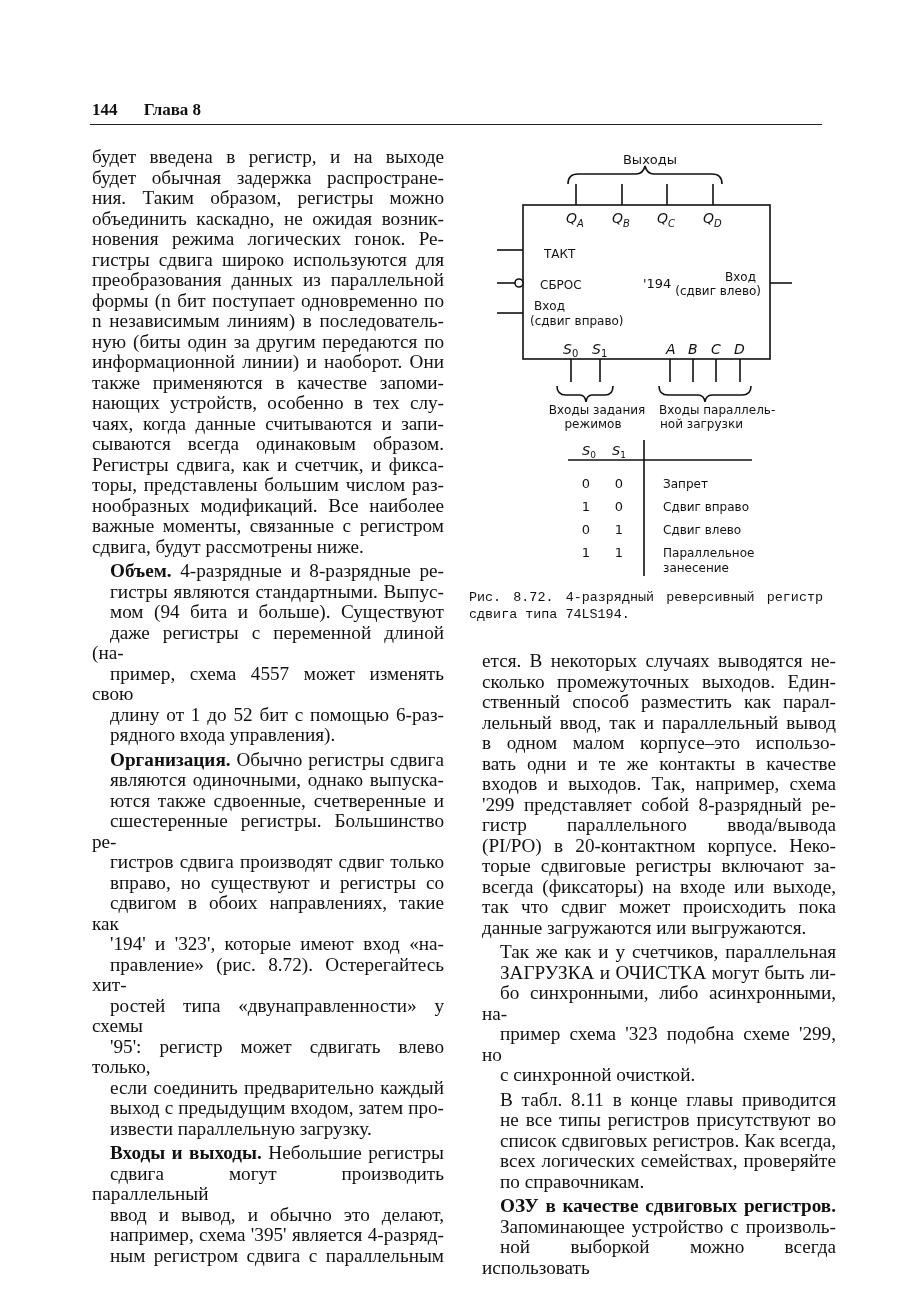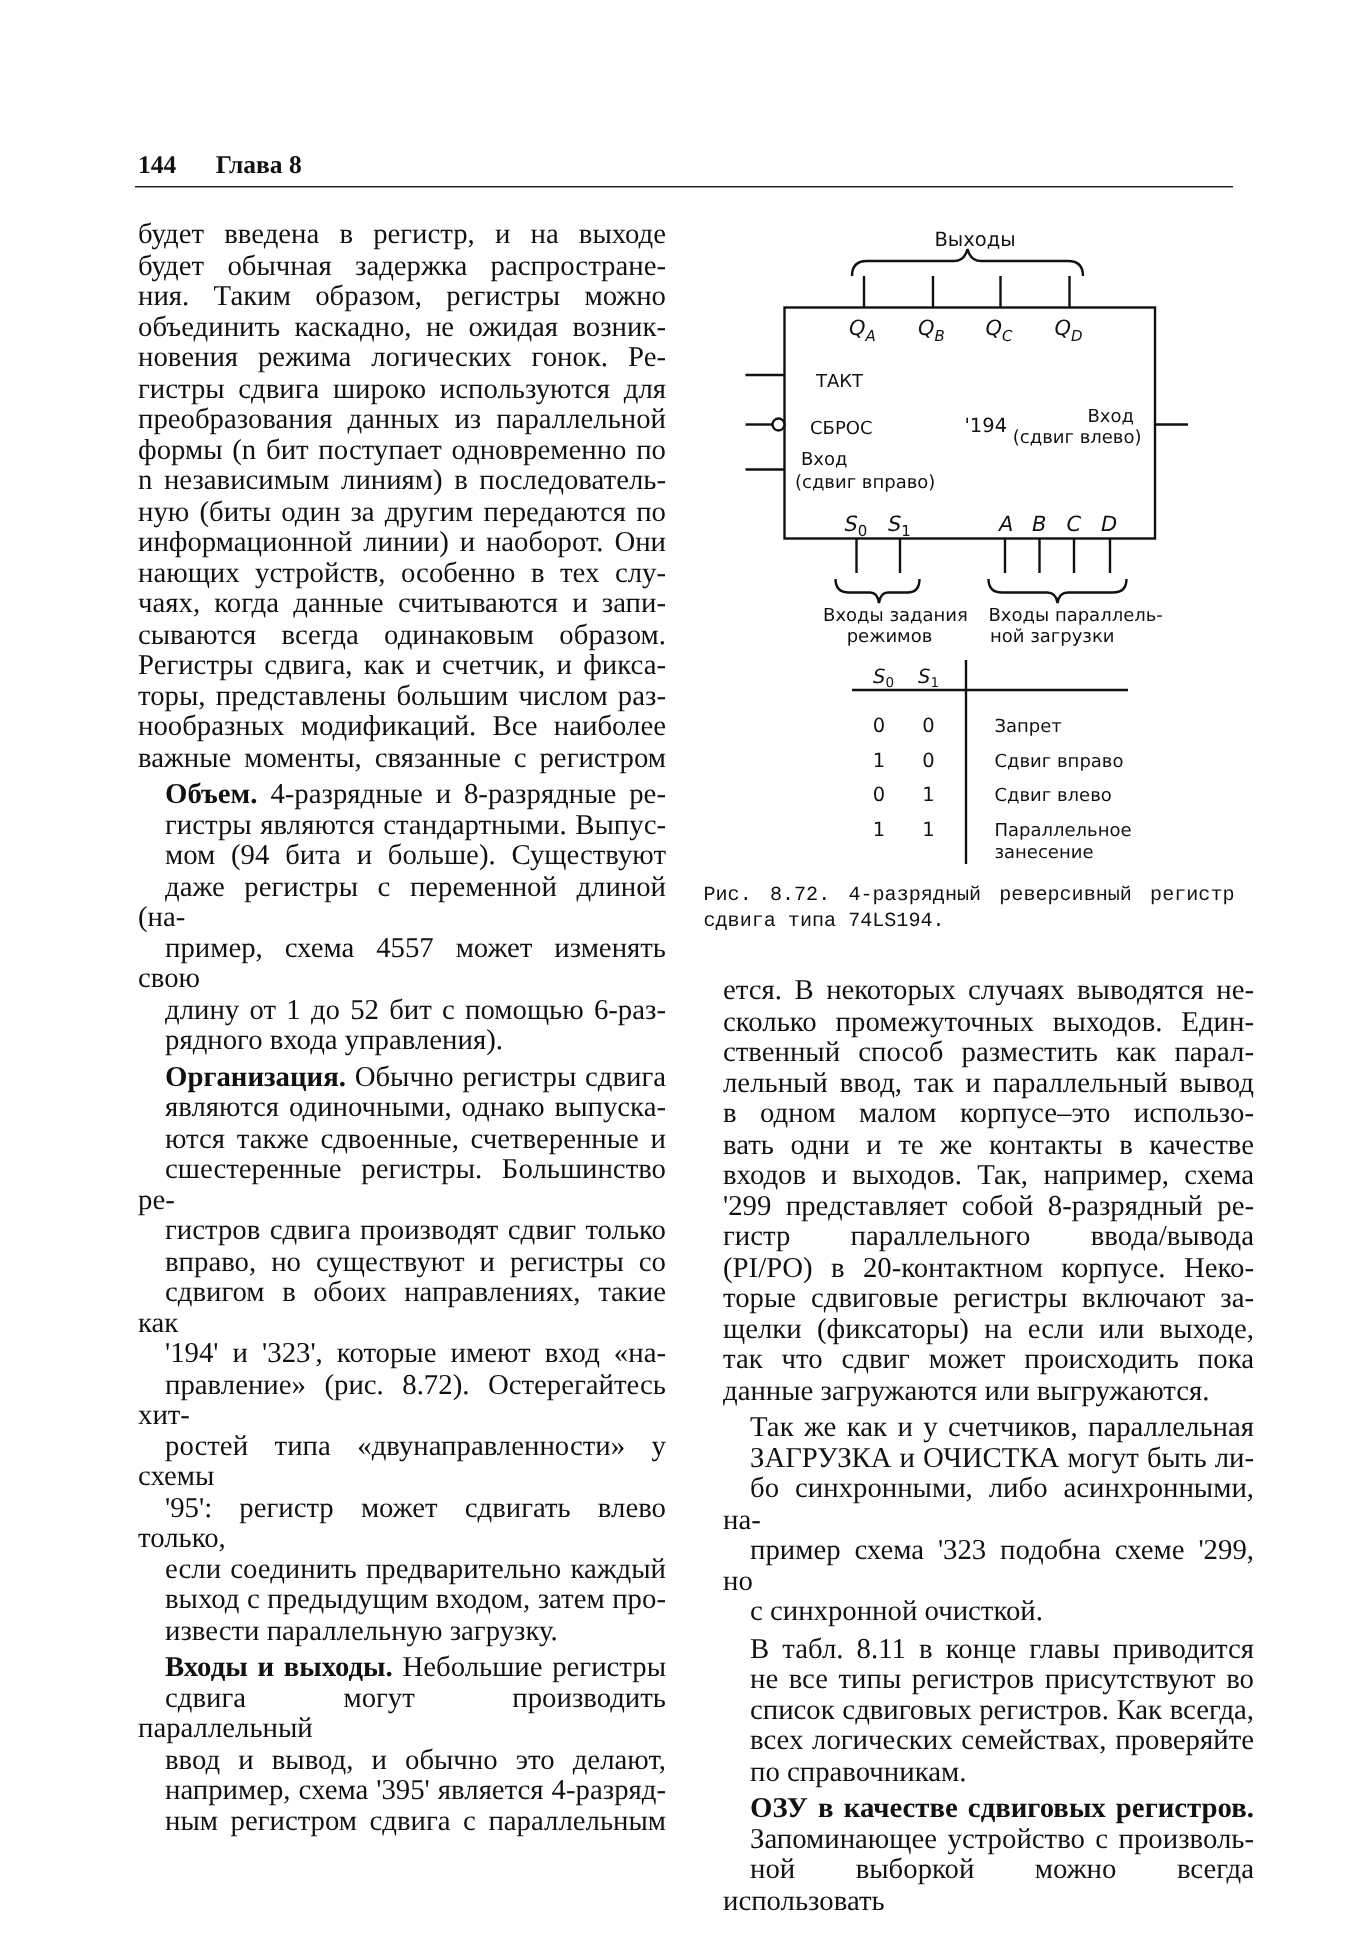--- a/index.html
+++ b/index.html
@@ -34,27 +34,29 @@
       <span class="line">будет обычная задержка распростране-</span>
       <span class="line">ния. Таким образом, регистры можно</span>
       <span class="line">объединить каскадно, не ожидая возник-</span>
       <span class="line">новения режима логических гонок. Ре-</span>
       <span class="line">гистры сдвига широко используются для</span>
       <span class="line">преобразования данных из параллельной</span>
       <span class="line">формы (n бит поступает одновременно по</span>
       <span class="line">n независимым линиям) в последователь-</span>
       <span class="line">ную (биты один за другим передаются по</span>
       <span class="line">информационной линии) и наоборот. Они</span>
+      <span class="line">также применяются в качестве запоми-</span>
       <span class="line">нающих устройств, особенно в тех слу-</span>
       <span class="line">чаях, когда данные считываются и запи-</span>
       <span class="line">сываются всегда одинаковым образом.</span>
       <span class="line">Регистры сдвига, как и счетчик, и фикса-</span>
       <span class="line">торы, представлены большим числом раз-</span>
       <span class="line">нообразных модификаций. Все наиболее</span>
       <span class="line">важные моменты, связанные с регистром</span>
+      <span class="line last">сдвига, будут рассмотрены ниже.</span>
     </div>
   <div class="para" id="p-volume">
       <span class="line" style="text-indent: 18px;"><b>Объем.</b><span> 4-разрядные и 8-разрядные ре-</span></span>
       <span class="line">гистры являются стандартными. Выпус-</span>
       <span class="line">мом (94 бита и больше). Существуют</span>
       <span class="line">даже регистры с переменной длиной (на-</span>
       <span class="line">пример, схема 4557 может изменять свою</span>
       <span class="line">длину от 1 до 52 бит с помощью 6-раз-</span>
       <span class="line last">рядного входа управления).</span>
     </div>
@@ -182,21 +184,21 @@
       <span class="line">сколько промежуточных выходов. Един-</span>
       <span class="line">ственный способ разместить как парал-</span>
       <span class="line">лельный ввод, так и параллельный вывод</span>
       <span class="line">в одном малом корпусе–это использо-</span>
       <span class="line">вать одни и те же контакты в качестве</span>
       <span class="line">входов и выходов. Так, например, схема</span>
       <span class="line">'299 представляет собой 8-разрядный ре-</span>
       <span class="line">гистр параллельного ввода/вывода</span>
       <span class="line">(PI/PO) в 20-контактном корпусе. Неко-</span>
       <span class="line">торые сдвиговые регистры включают за-</span>
-      <span class="line">щелки (фиксаторы) на если или выходе,</span>
+      <span class="line">всегда (фиксаторы) на входе или выходе,</span>
       <span class="line">так что сдвиг может происходить пока</span>
       <span class="line last">данные загружаются или выгружаются.</span>
     </div>
   <div class="para" id="p-counters">
       <span class="line" style="text-indent: 18px;">Так же как и у счетчиков, параллельная</span>
       <span class="line">ЗАГРУЗКА и ОЧИСТКА могут быть ли-</span>
       <span class="line">бо синхронными, либо асинхронными, на-</span>
       <span class="line">пример схема '323 подобна схеме '299, но</span>
       <span class="line last">с синхронной очисткой.</span>
     </div>

